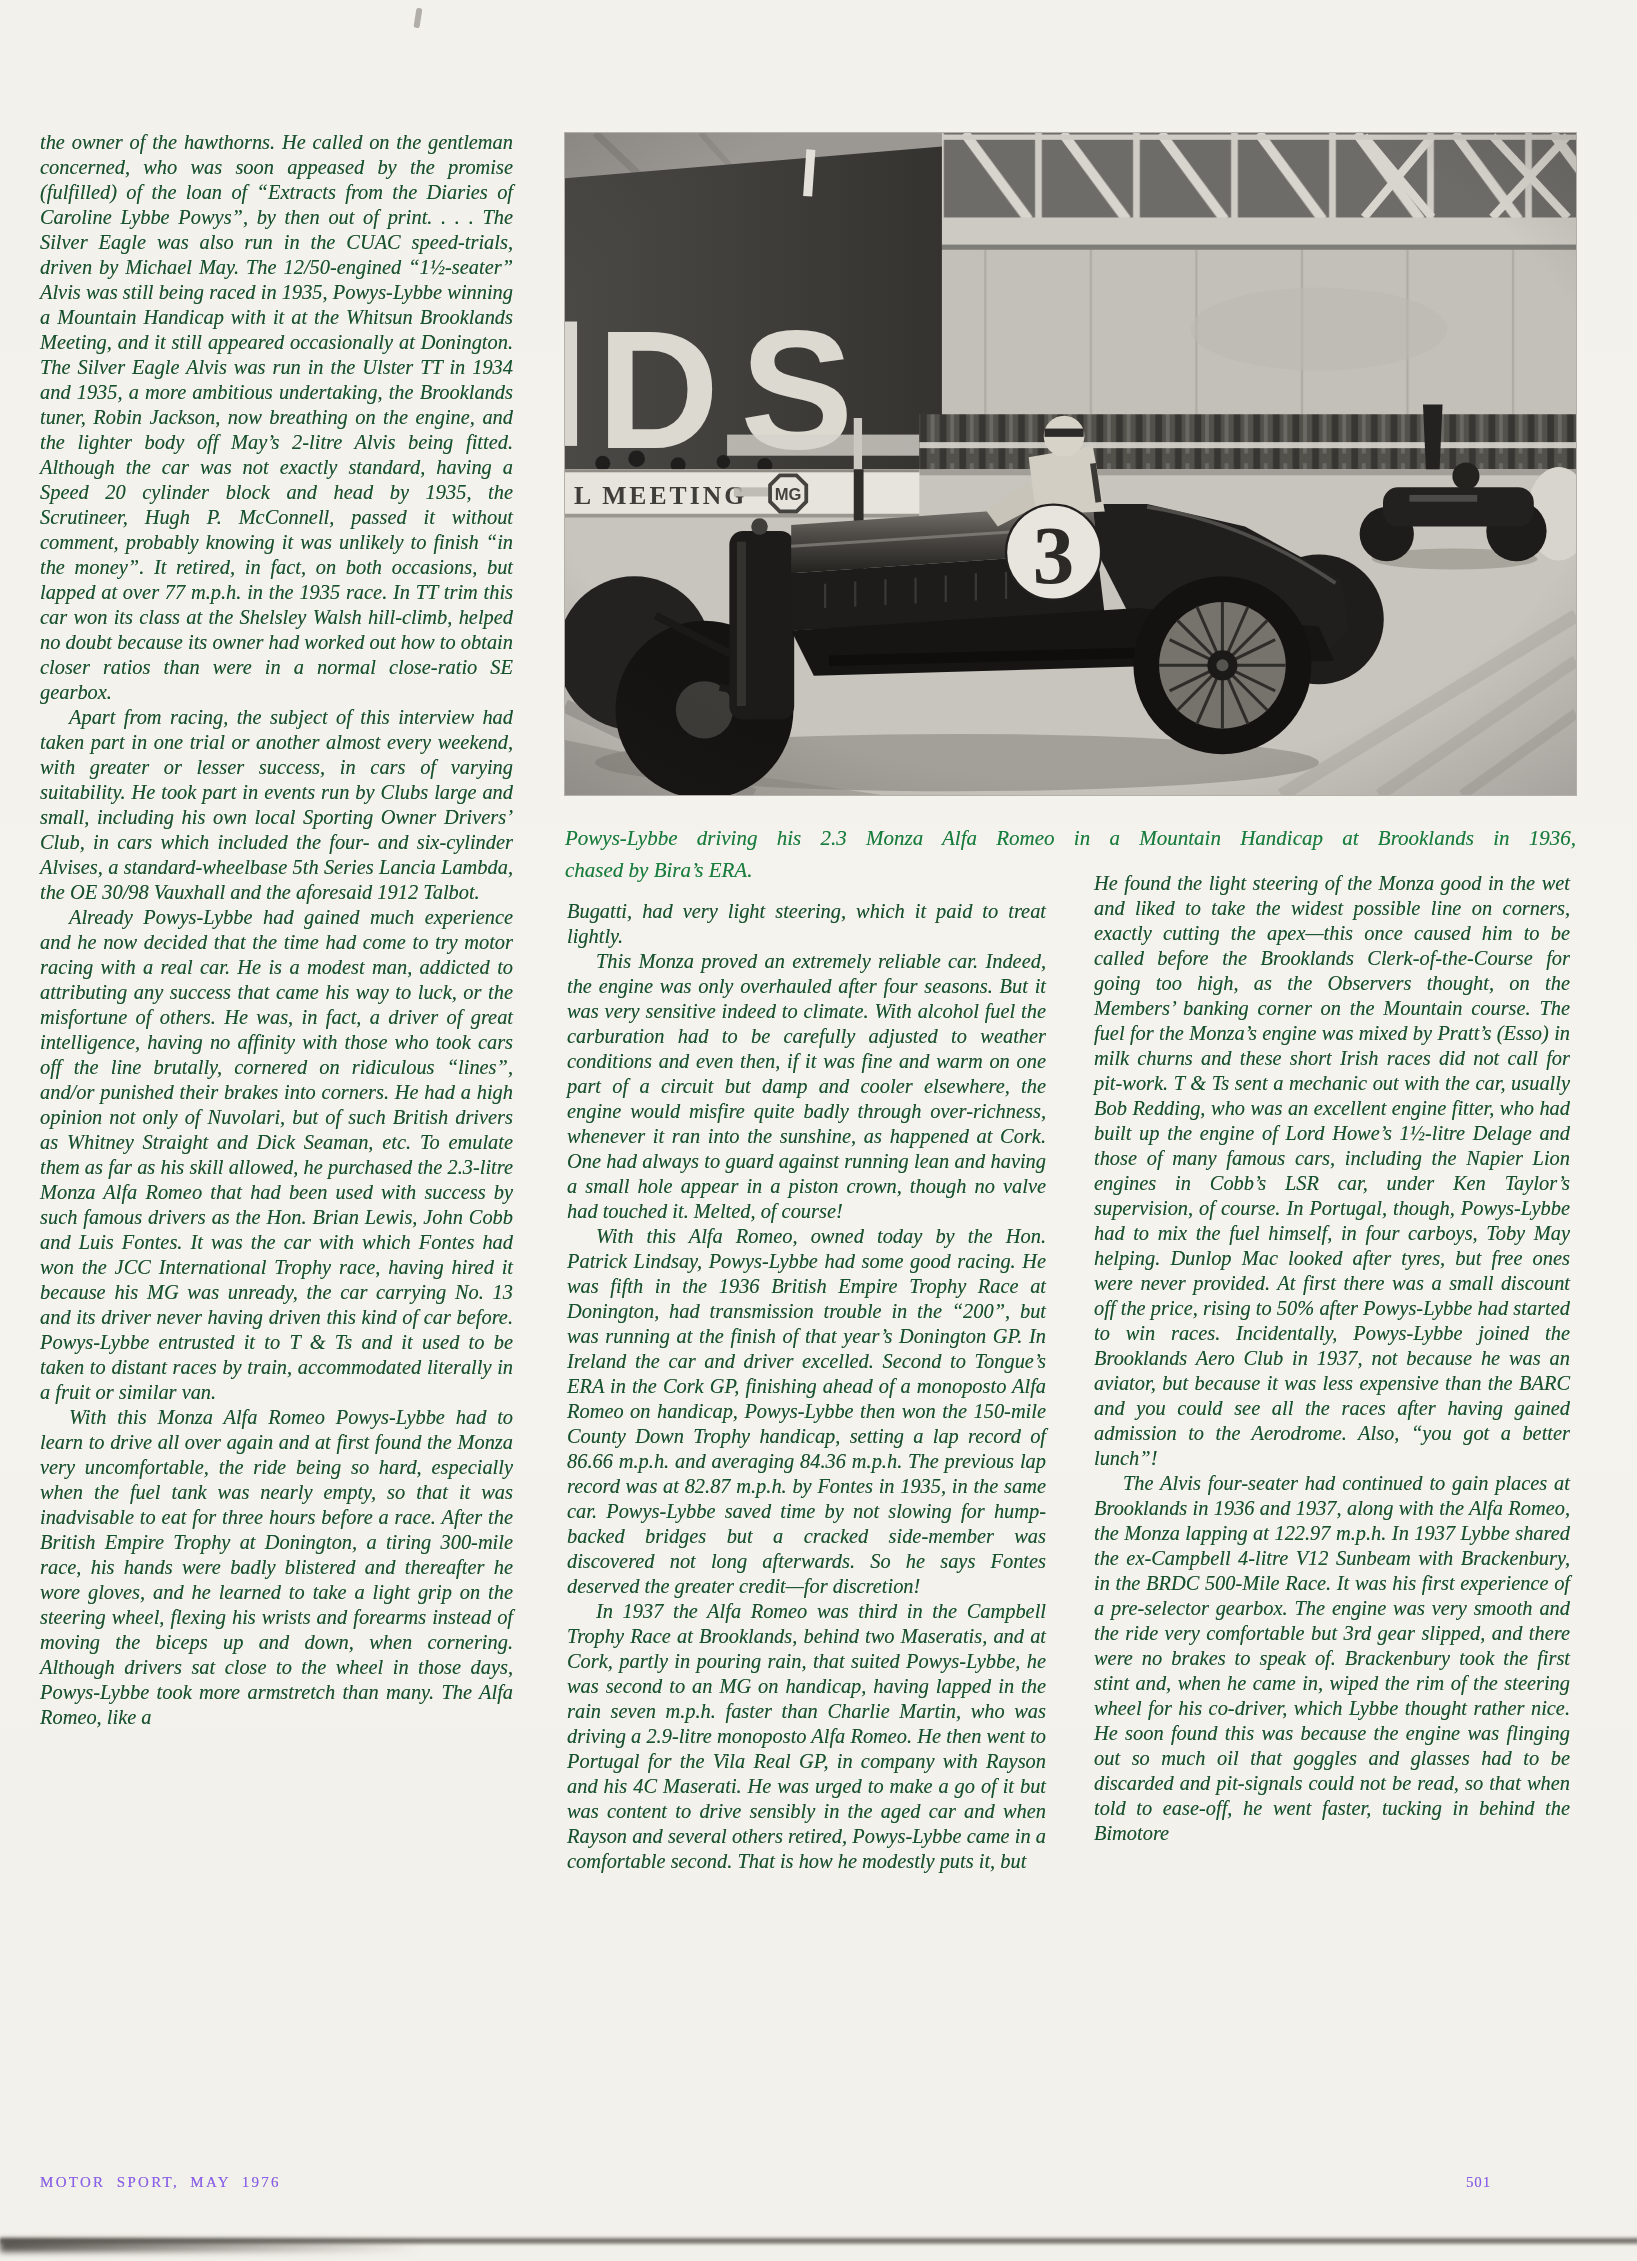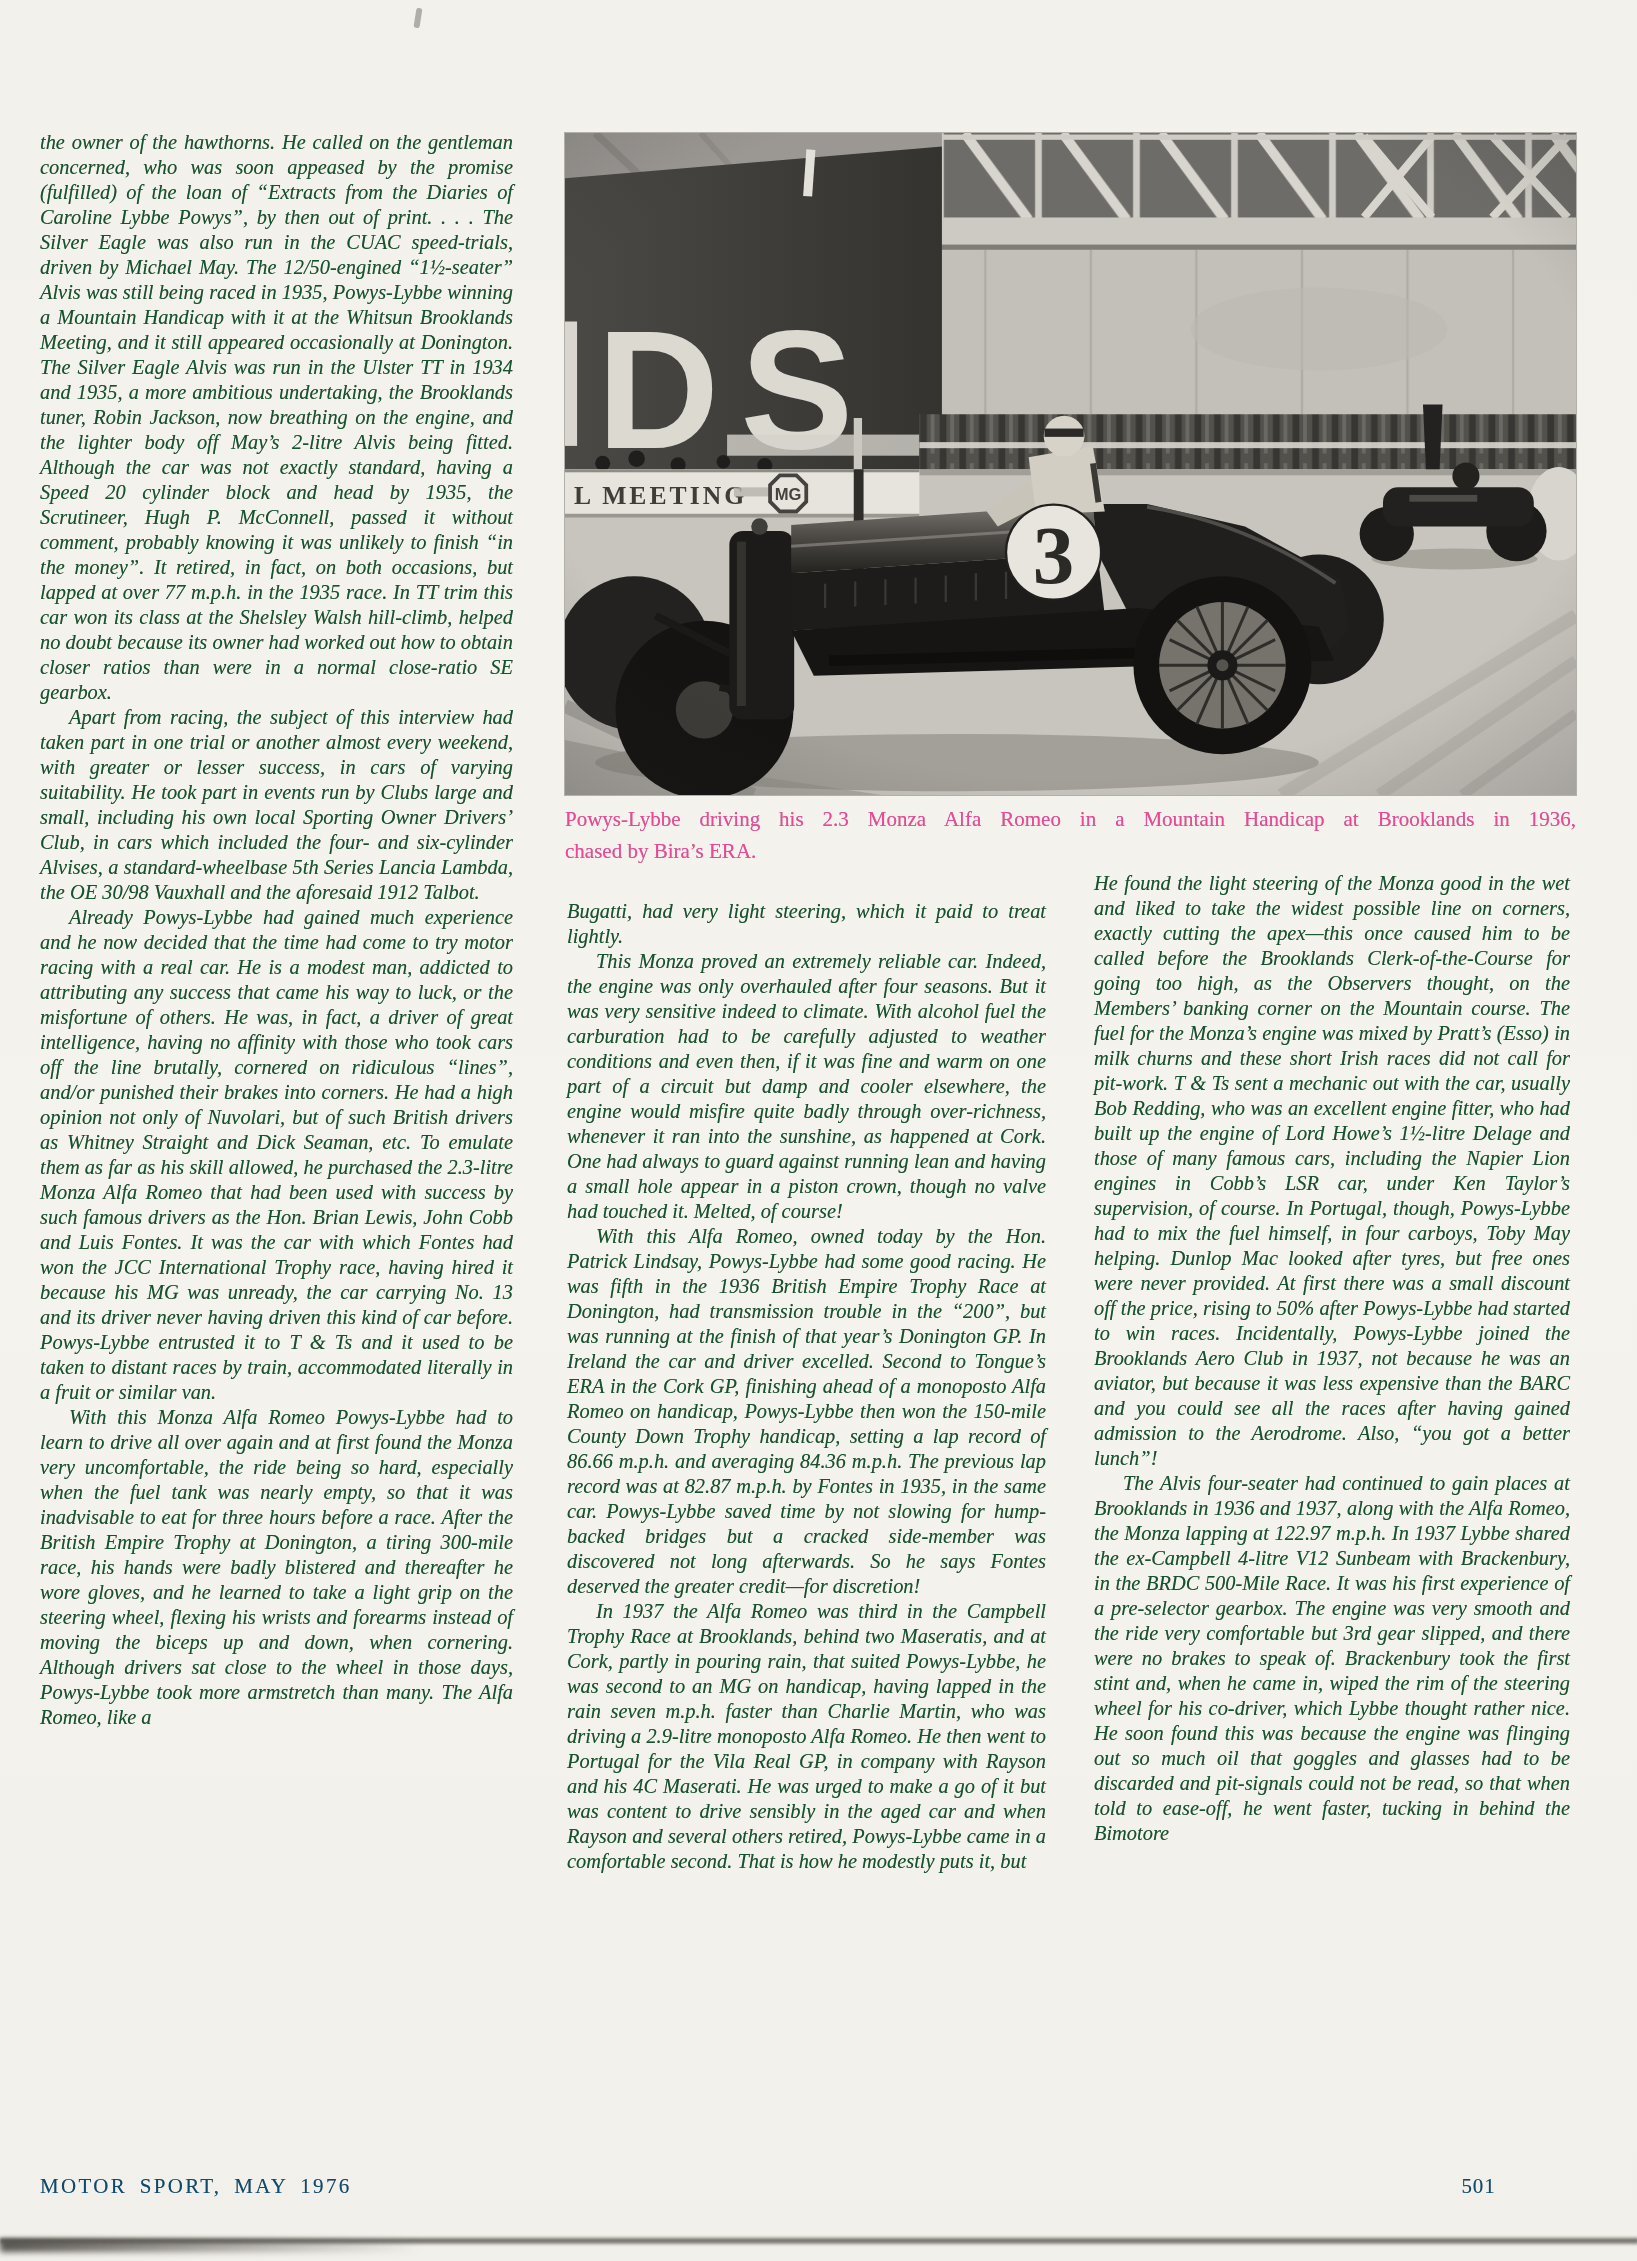--- a/index.html
+++ b/index.html
@@ -19,29 +19,29 @@
   .col p{margin:0;}
   .col p + p{text-indent:29px;}
   #col-left{left:40px;top:130px;width:473px;}
   #col-mid{left:567px;top:871px;width:479px;margin-top:28px;}
   #col-right{left:1094px;top:871px;width:476px;}
   #photo{
     position:absolute;left:565px;top:133px;width:1011px;height:662px;
     background:#c8c5bf;outline:0.8px solid #b3b0aa;overflow:hidden;
   }
   #caption{
-    position:absolute;left:565px;top:803px;width:1011px;
-    font-size:21px;line-height:32px;color:#ec4899;
+    position:absolute;left:565px;top:822px;width:1011px;
+    font-style:italic;font-size:21px;line-height:32px;color:#15803d;
     text-shadow:0 0 0.5px rgba(58,52,46,.4);
   }
   .cap1{display:block;text-align:justify;text-align-last:justify;}
   .cap2{display:block;}
   .footer{
     position:absolute;top:2174px;
-    font-size:21px;color:#0c4a6e;letter-spacing:2.3px;word-spacing:5.3px;
+    font-size:15px;color:#8b5cf6;letter-spacing:2.3px;word-spacing:5.3px;
     text-shadow:0 0 0.5px rgba(60,55,50,.4);
   }
   #footer-left{left:40px;}
   #footer-right{left:1403px;width:151px;text-align:center;letter-spacing:0.8px;}
   #page-edge{
     position:absolute;left:0;top:2236px;width:1638px;height:9px;
     background:linear-gradient(180deg,rgba(90,86,80,0) 0%,rgba(70,67,62,.8) 50%,rgba(130,126,120,.3) 100%);
     filter:blur(1.1px);
   }
   #page-edge-smudge{

